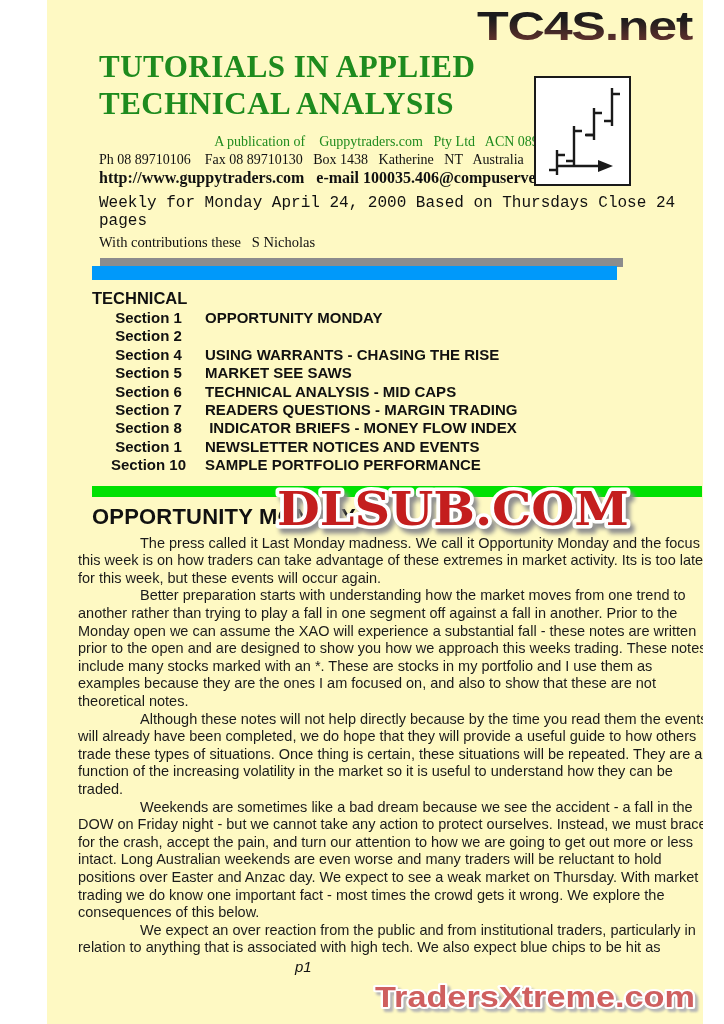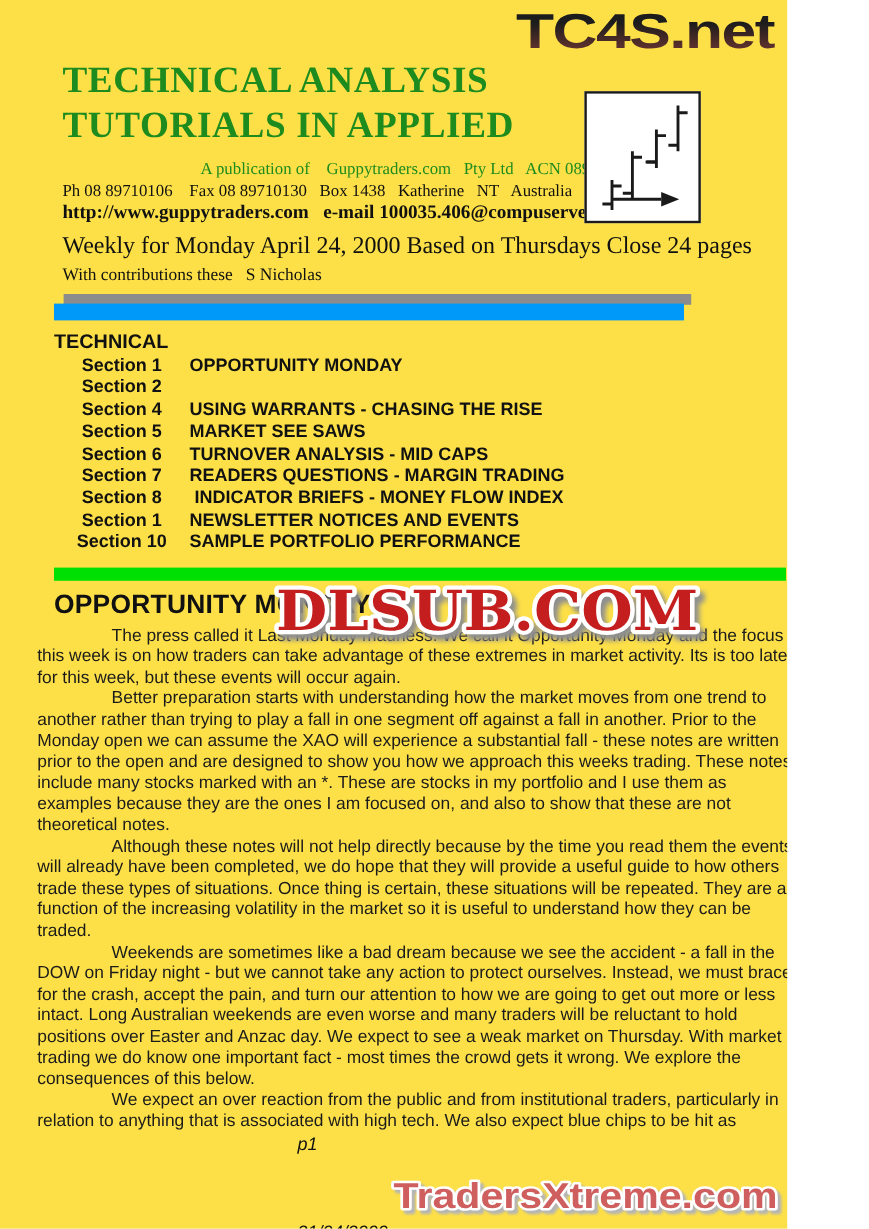--- a/index.html
+++ b/index.html
@@ -1,37 +1,37 @@
 <!DOCTYPE html>
 <html><head>
 <meta charset="utf-8">
 <style>
   html,body { margin:0; padding:0; background:#fff; }
   .page {
-    position:relative; width:656px; height:1024px; background:#fde047;
-    font-family:"Liberation Sans", sans-serif; color:#111; overflow:hidden;
+    position:relative; width:656px; height:1024px; background:#fef9c3;
+    font-family:"Liberation Sans", sans-serif; color:#111; overflow:hidden;margin-left:47px;
   }
 
   
   .tc4s-logo { position:absolute; top:2px; right:6px; }
   .tc4s-logo text {
     font-family:"Liberation Sans", sans-serif; font-weight:bold;
     letter-spacing:-1px;
   }
 
   
   .masthead { padding:48px 0 0 52px; }
   .mast-title {
     margin:0; color:#1e8b1e; font-family:"Liberation Serif", serif;
     font-weight:bold; font-size:31px; line-height:37px; letter-spacing:0.5px;
   }
   .pub-line   { margin:12px 0 0 0; font-family:"Liberation Serif", serif; font-size:14px; color:#1e8b1e; white-space:pre-wrap;text-align:center; }
   .contact-line { margin:2px 0 0 0; font-family:"Liberation Serif", serif; font-size:14px; color:#111; white-space:pre-wrap; }
   .web-line   { margin:1px 0 0 0; font-family:"Liberation Serif", serif; font-size:16px; font-weight:bold; color:#111; white-space:pre-wrap; }
-  .issue-line { margin:7px 0 0 0; font-family:Liberation Serif, serif; font-size:20px; white-space:pre-wrap; }
+  .issue-line { margin:7px 0 0 0; font-family:Liberation Mono, monospace; font-size:16px; white-space:pre-wrap; }
   .contrib-line { margin:4px 0 0 0; font-family:"Liberation Serif", serif; font-size:14.5px; white-space:pre-wrap; }
 
   
   .chart-box {
     position:absolute; left:487px; top:76px; width:93px; height:106px;
     border:2px solid #1a1a1a; background:#fff;
   }
 
   
   .bars { margin:7px 0 0 45px; width:531px; }
@@ -76,22 +76,22 @@
     <defs>
       <linearGradient id="tc4s-grad" x1="0" y1="0" x2="0" y2="1">
         <stop offset="0.35" stop-color="#1c1c1c"></stop>
         <stop offset="1" stop-color="#7a3a34"></stop>
       </linearGradient>
     </defs>
     <text x="230" y="38" text-anchor="end" font-size="41" textLength="215" lengthAdjust="spacingAndGlyphs" fill="url(#tc4s-grad)">TC4S.net</text>
   </svg>
 
   <div class="masthead">
+    <div class="mast-title">TUTORIALS IN APPLIED</div>
     <div class="mast-title">TECHNICAL ANALYSIS</div>
-    <div class="mast-title">TUTORIALS IN APPLIED</div>
     <div class="pub-line">A publication of    Guppytraders.com   Pty Ltd   ACN 089 941 560</div>
     <div class="contact-line">Ph 08 89710106    Fax 08 89710130   Box 1438   Katherine   NT   Australia   0851</div>
     <div class="web-line">http://www.guppytraders.com   e-mail 100035.406@compuserve.com</div>
     <div class="issue-line">Weekly for Monday April 24, 2000 Based on Thursdays Close 24 pages</div>
     <div class="contrib-line">With contributions these   S Nicholas</div>
   </div>
 
   <div class="chart-box">
     <svg width="93" height="106" viewBox="0 0 93 106">
       <g stroke="#1a1a1a" stroke-width="2.4" fill="none">
@@ -123,21 +123,21 @@
         <div class="contents-row">
           <span class="contents-label">Section 4</span>
           <span class="contents-title">USING WARRANTS - CHASING THE RISE</span>
         </div>
         <div class="contents-row">
           <span class="contents-label">Section 5</span>
           <span class="contents-title">MARKET SEE SAWS</span>
         </div>
         <div class="contents-row">
           <span class="contents-label">Section 6</span>
-          <span class="contents-title">TURNOVER ANALYSIS - MID CAPS</span>
+          <span class="contents-title">TECHNICAL ANALYSIS - MID CAPS</span>
         </div>
         <div class="contents-row">
           <span class="contents-label">Section 7</span>
           <span class="contents-title">READERS QUESTIONS - MARGIN TRADING</span>
         </div>
         <div class="contents-row">
           <span class="contents-label">Section 8</span>
           <span class="contents-title"> INDICATOR BRIEFS - MONEY FLOW INDEX</span>
         </div>
         <div class="contents-row">

